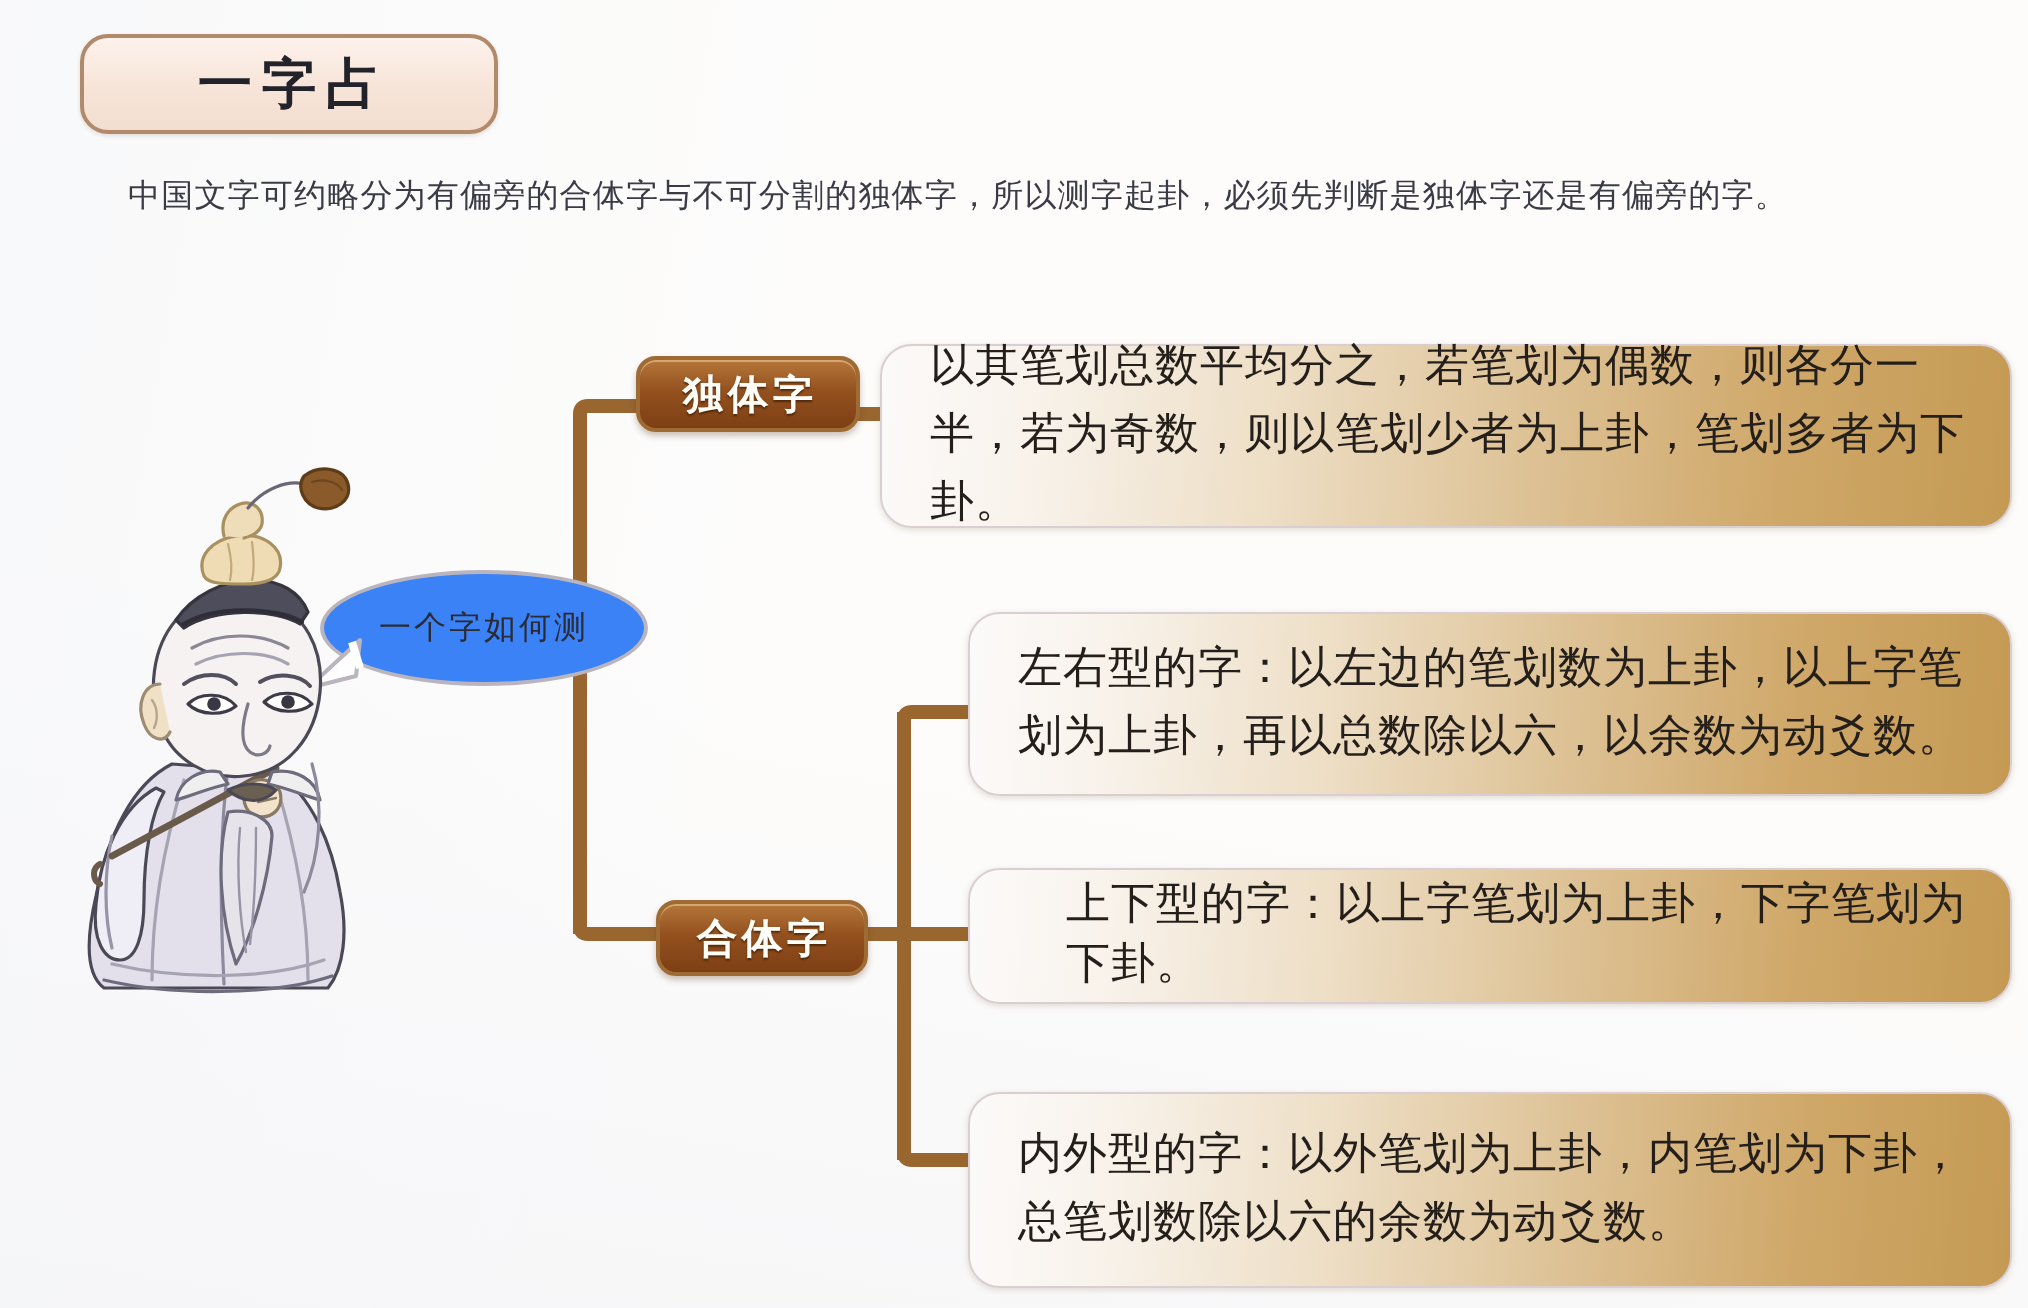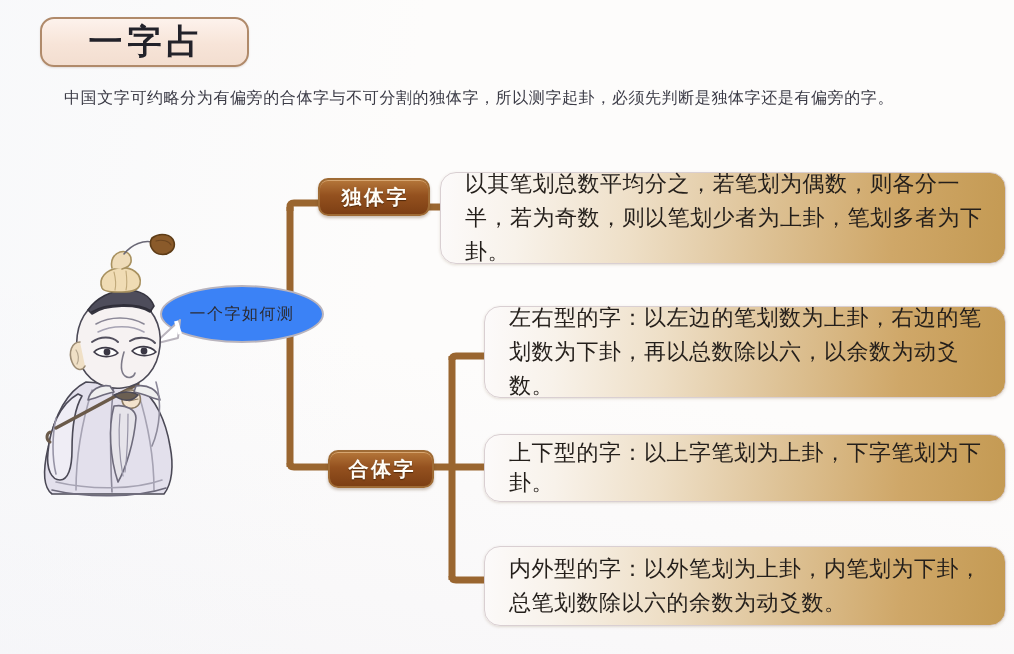--- a/index.html
+++ b/index.html
@@ -37,21 +37,21 @@
     height: 46px;
     border: 2px solid #b08a6a;
     border-radius: 14px;
     background: linear-gradient(180deg, #fdf2ec 0%, #f7e4d8 55%, #f3ded0 100%);
     box-shadow: 0 1px 2px rgba(120,90,70,0.18);
     display: flex;
     align-items: center;
     justify-content: center;
   }
   .title-text {
-    font-size: 34px;
+    font-size: 27px;
     font-weight: bold;
     letter-spacing: 5px;
     color: #22222a;
     text-indent: 5px;
     font-family: Liberation Mono, monospace;
   }
 
   
   .intro {
     position: absolute;
@@ -123,22 +123,22 @@
     margin: 0;
     padding: 0 22px 0 24px;
     font-size: 22px;
     line-height: 34px;
     letter-spacing: 0.5px;
     color: #241f1b;
     font-family: "DejaVu Serif", "Liberation Serif", serif;
   }
   #box-dutizi  { left: 440px; top: 172px;  width: 566px; height: 92px; }
   #box-zuoyou  { left: 484px; top: 306px;  width: 522px; height: 92px; }
-  #box-shangxia{ left: 484px; top: 434px;  width: 522px; height: 68px; }
-  #box-neiwai  { left: 484px; top: 546px;  width: 522px; height: 80px; }
+  #box-shangxia{ left: 484px; top: 434px;  width: 522px; height: 68px; padding-left: 24px; }
+  #box-neiwai  { left: 484px; top: 546px;  width: 522px; height: 98px; }
   #box-shangxia p { line-height: 30px; }
 
   
   .bubble {
     position: absolute;
     left: 160px;
     top: 285px;
     width: 160px;
     height: 54px;
     border: 2px solid #b9b4bd;
@@ -211,21 +211,21 @@
 
 <div class="node-pill" id="node-hetizi">
   <span>合体字</span>
 </div>
 
 <div class="content-box" id="box-dutizi">
   <p>以其笔划总数平均分之，若笔划为偶数，则各分一半，若为奇数，则以笔划少者为上卦，笔划多者为下卦。</p>
 </div>
 
 <div class="content-box" id="box-zuoyou">
-  <p>左右型的字：以左边的笔划数为上卦，右边的笔划数为下卦，再以总数除以六，以余数为动爻数。</p>
+  <p>左右型的字：以左边的笔划数为上卦，以上字笔划为上卦，再以总数除以六，以余数为动爻数。</p>
 </div>
 
 <div class="content-box" id="box-shangxia">
   <p>上下型的字：以上字笔划为上卦，下字笔划为下卦。</p>
 </div>
 
 <div class="content-box" id="box-neiwai">
   <p>内外型的字：以外笔划为上卦，内笔划为下卦，总笔划数除以六的余数为动爻数。</p>
 </div>
 

